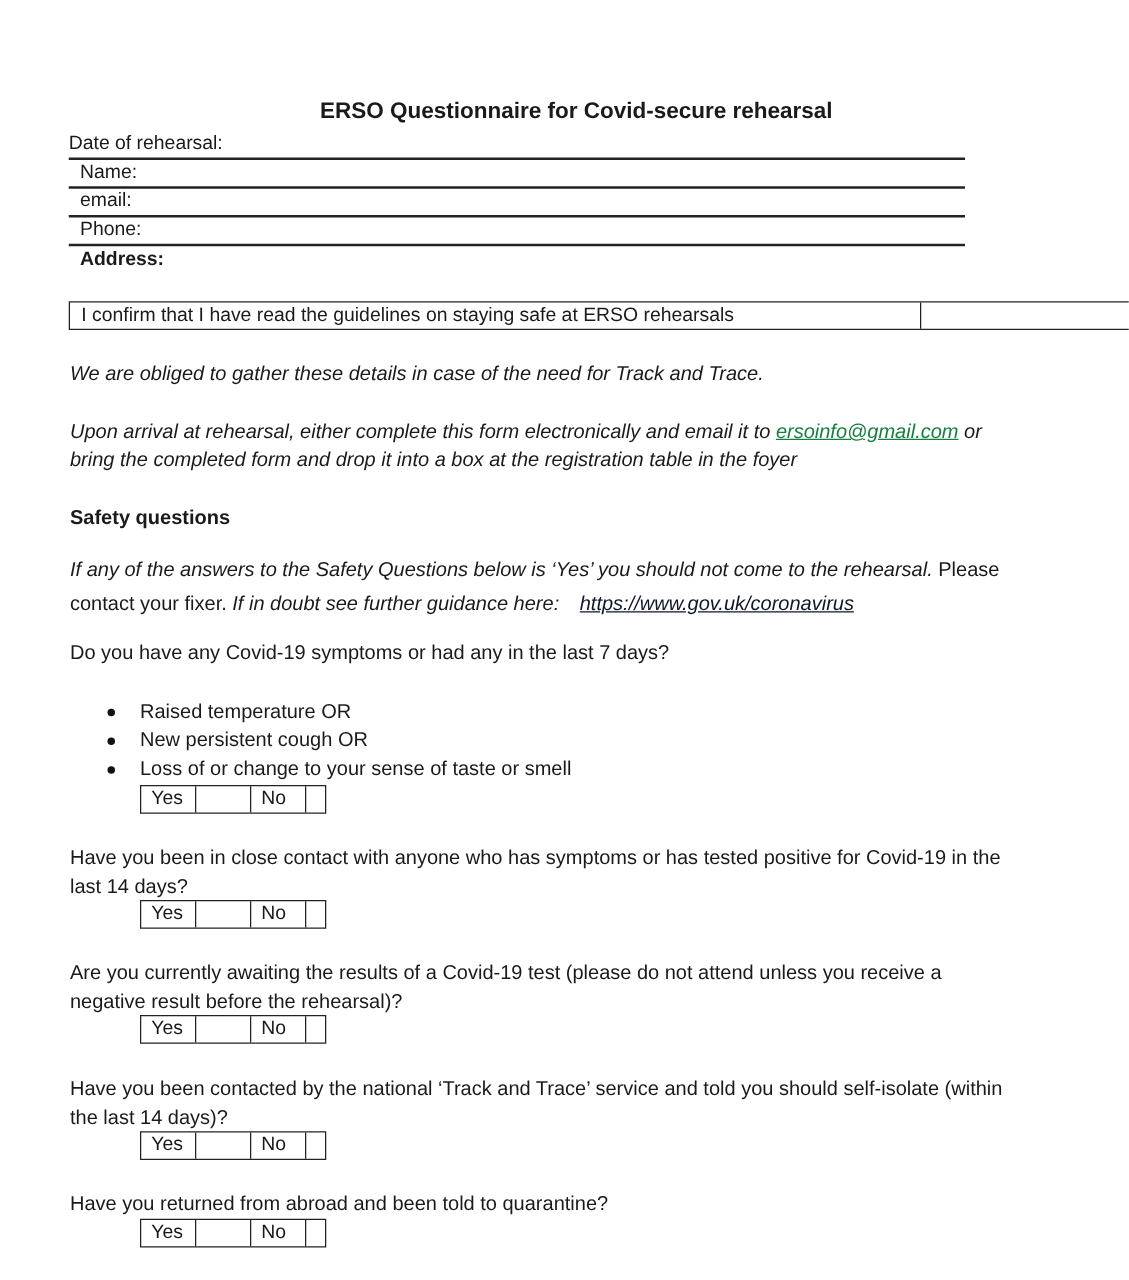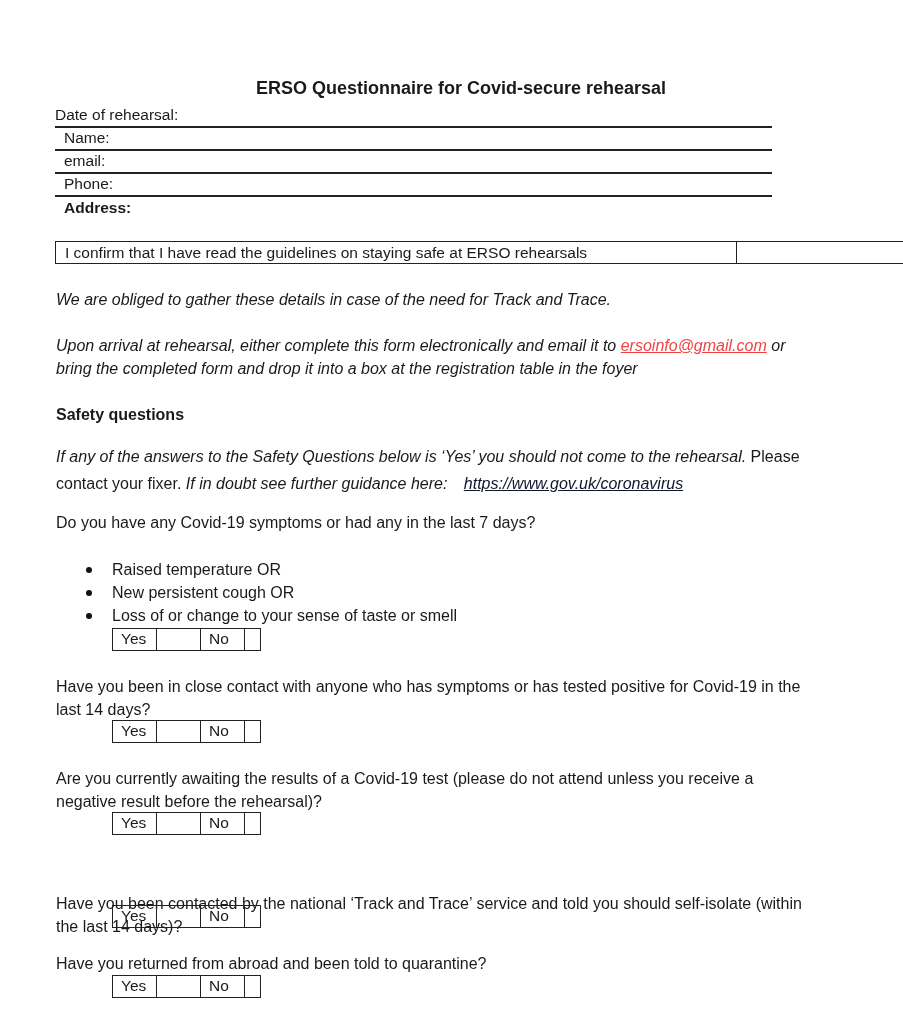--- a/index.html
+++ b/index.html
@@ -46,21 +46,21 @@
 </div>
 
 <div class="abs confirm">
   <div class="txt">I confirm that I have read the guidelines on staying safe at ERSO rehearsals</div>
   <div class="chk"></div>
 </div>
 
 <div class="abs para it" style="top:288px;">We are obliged to gather these details in case of the need for Track and Trace.</div>
 
 <div class="abs para it" style="top:334px;">
-  <span>Upon arrival at rehearsal, either complete this form electronically and email it to </span><a class="link" style="color: #ef4444;">ersoinfo@gmail.com</a><span> or</span><br>
+  <span>Upon arrival at rehearsal, either complete this form electronically and email it to </span><a class="link" style="color: #15803d;">ersoinfo@gmail.com</a><span> or</span><br>
   <span>bring the completed form and drop it into a box at the registration table in the foyer</span>
 </div>
 
 <div class="abs para bold" style="top:403px;">Safety questions</div>
 
 <div class="abs para" style="top:443px; line-height:27px;">
   <span class="it">If any of the answers to the Safety Questions below is ‘Yes’ you should not come to the rehearsal.</span><span> Please</span><br>
   <span>contact your fixer.  </span><span class="it">If in doubt see further guidance here: </span><a class="link it" style="color: #0f172a; margin-left: 12px;">https://www.gov.uk/coronavirus</a>
 </div>
 
@@ -94,21 +94,21 @@
   <span>Are you currently awaiting the results of a Covid-19 test (please do not attend unless you receive  a</span><br>
   <span>negative result before the rehearsal)?</span>
 </div>
 <div class="abs yn" style="top:812px;">
   <div class="c">Yes</div>
   <div class="c"></div>
   <div class="c">No</div>
   <div class="c"></div>
 </div>
 
-<div class="abs para" style="top:892px;">
+<div class="abs para" style="top:860px;">
   <span>Have you been contacted by the national ‘Track and Trace’ service and told you should self-isolate (within</span><br>
   <span>the last 14 days)?</span>
 </div>
 <div class="abs yn" style="top:905px;">
   <div class="c">Yes</div>
   <div class="c"></div>
   <div class="c">No</div>
   <div class="c"></div>
 </div>
 

